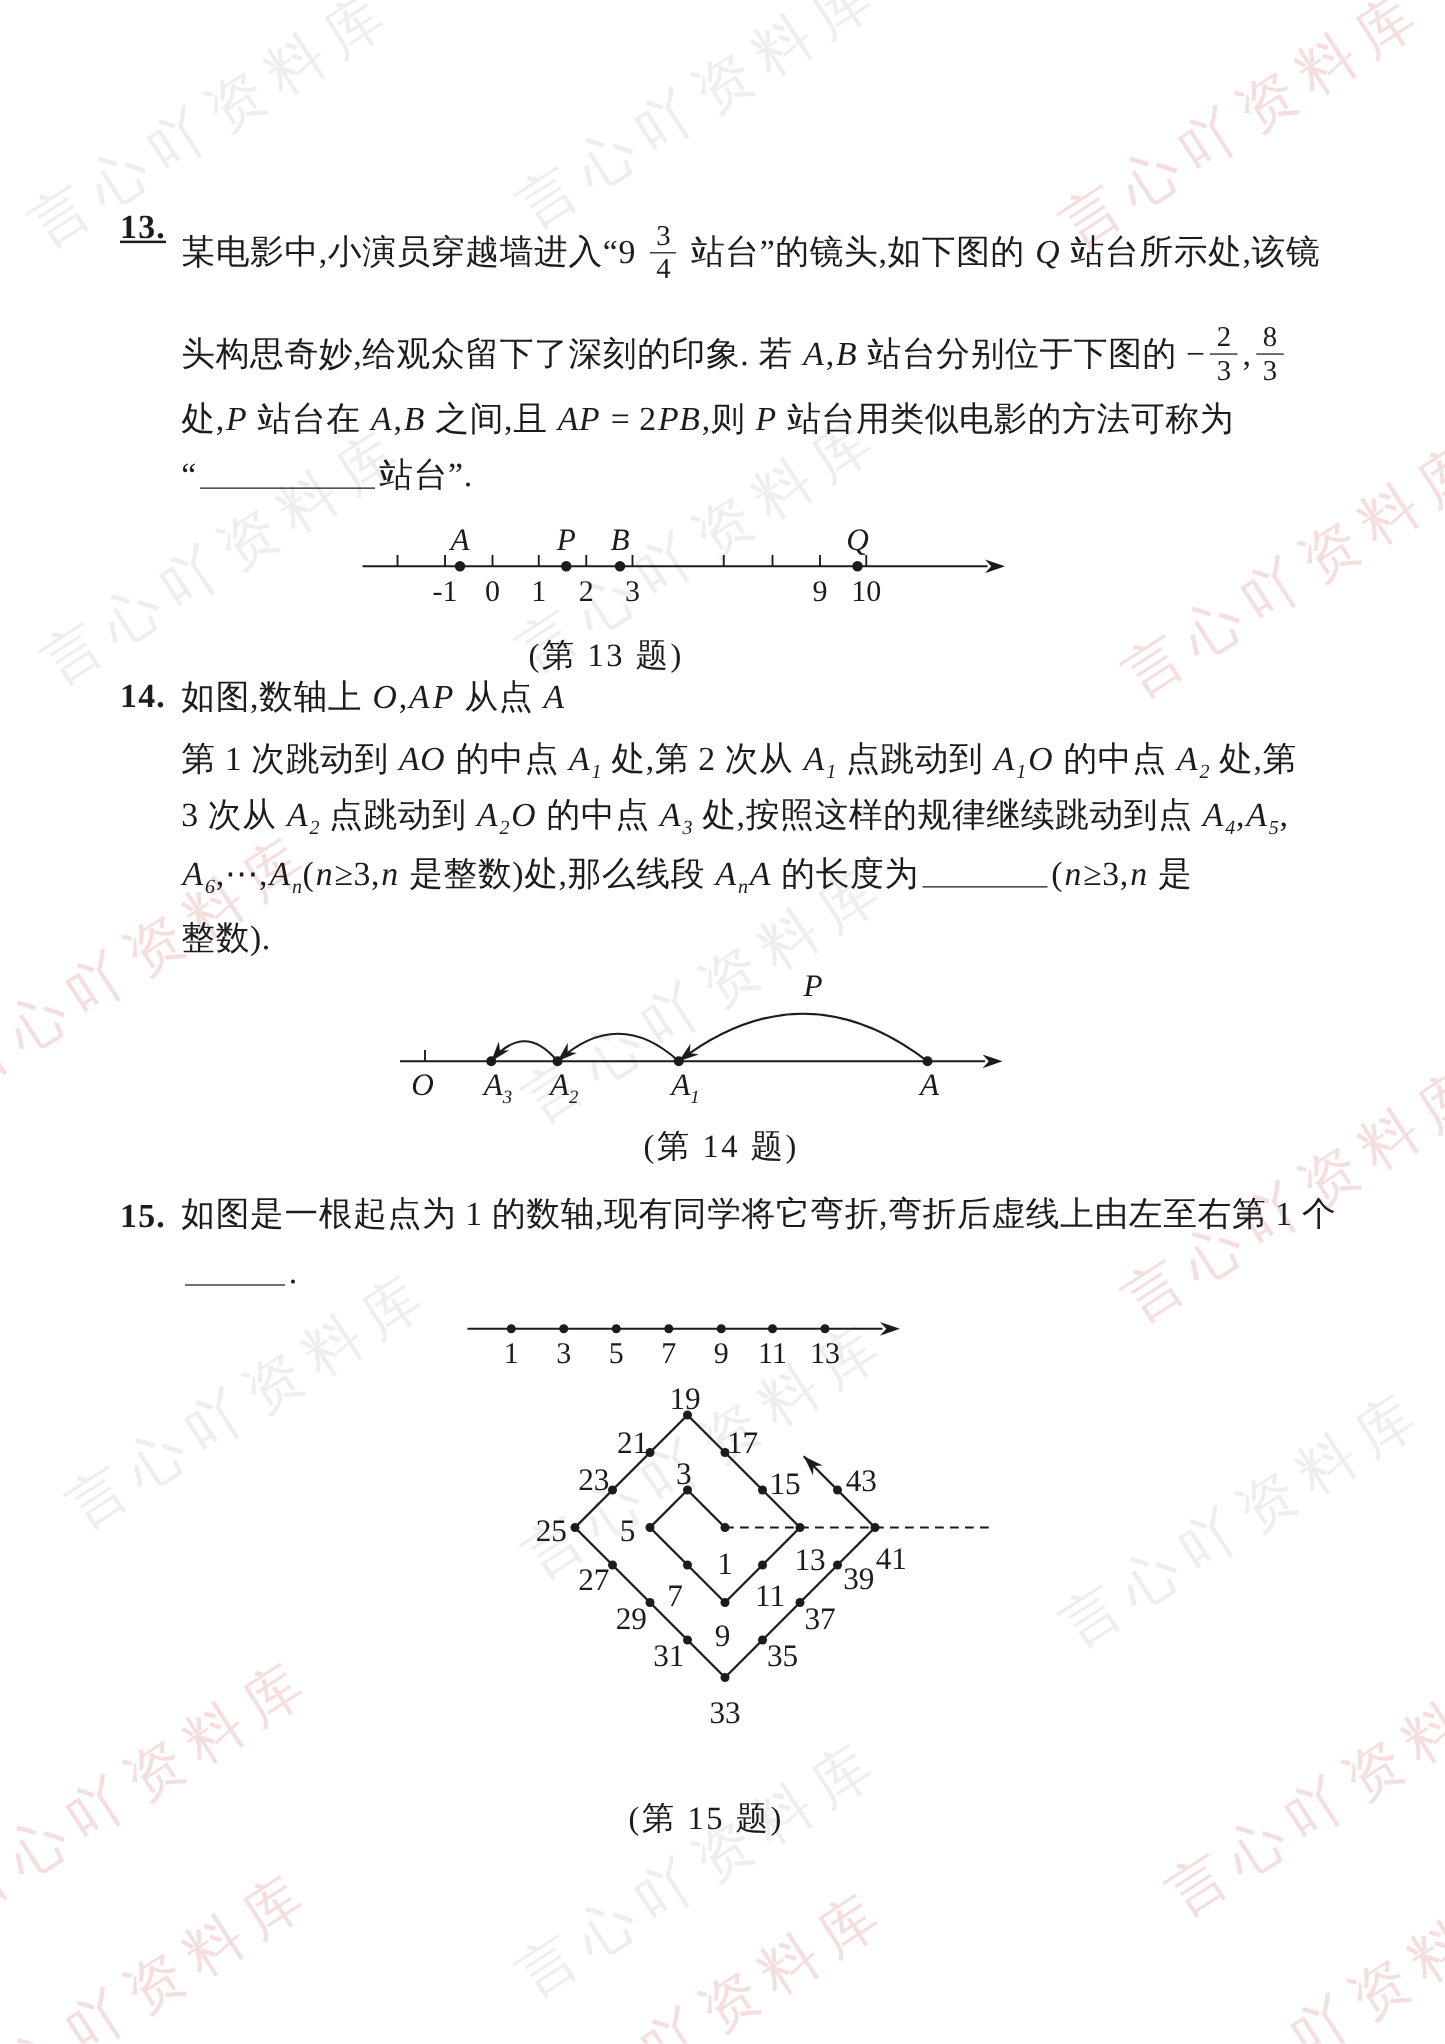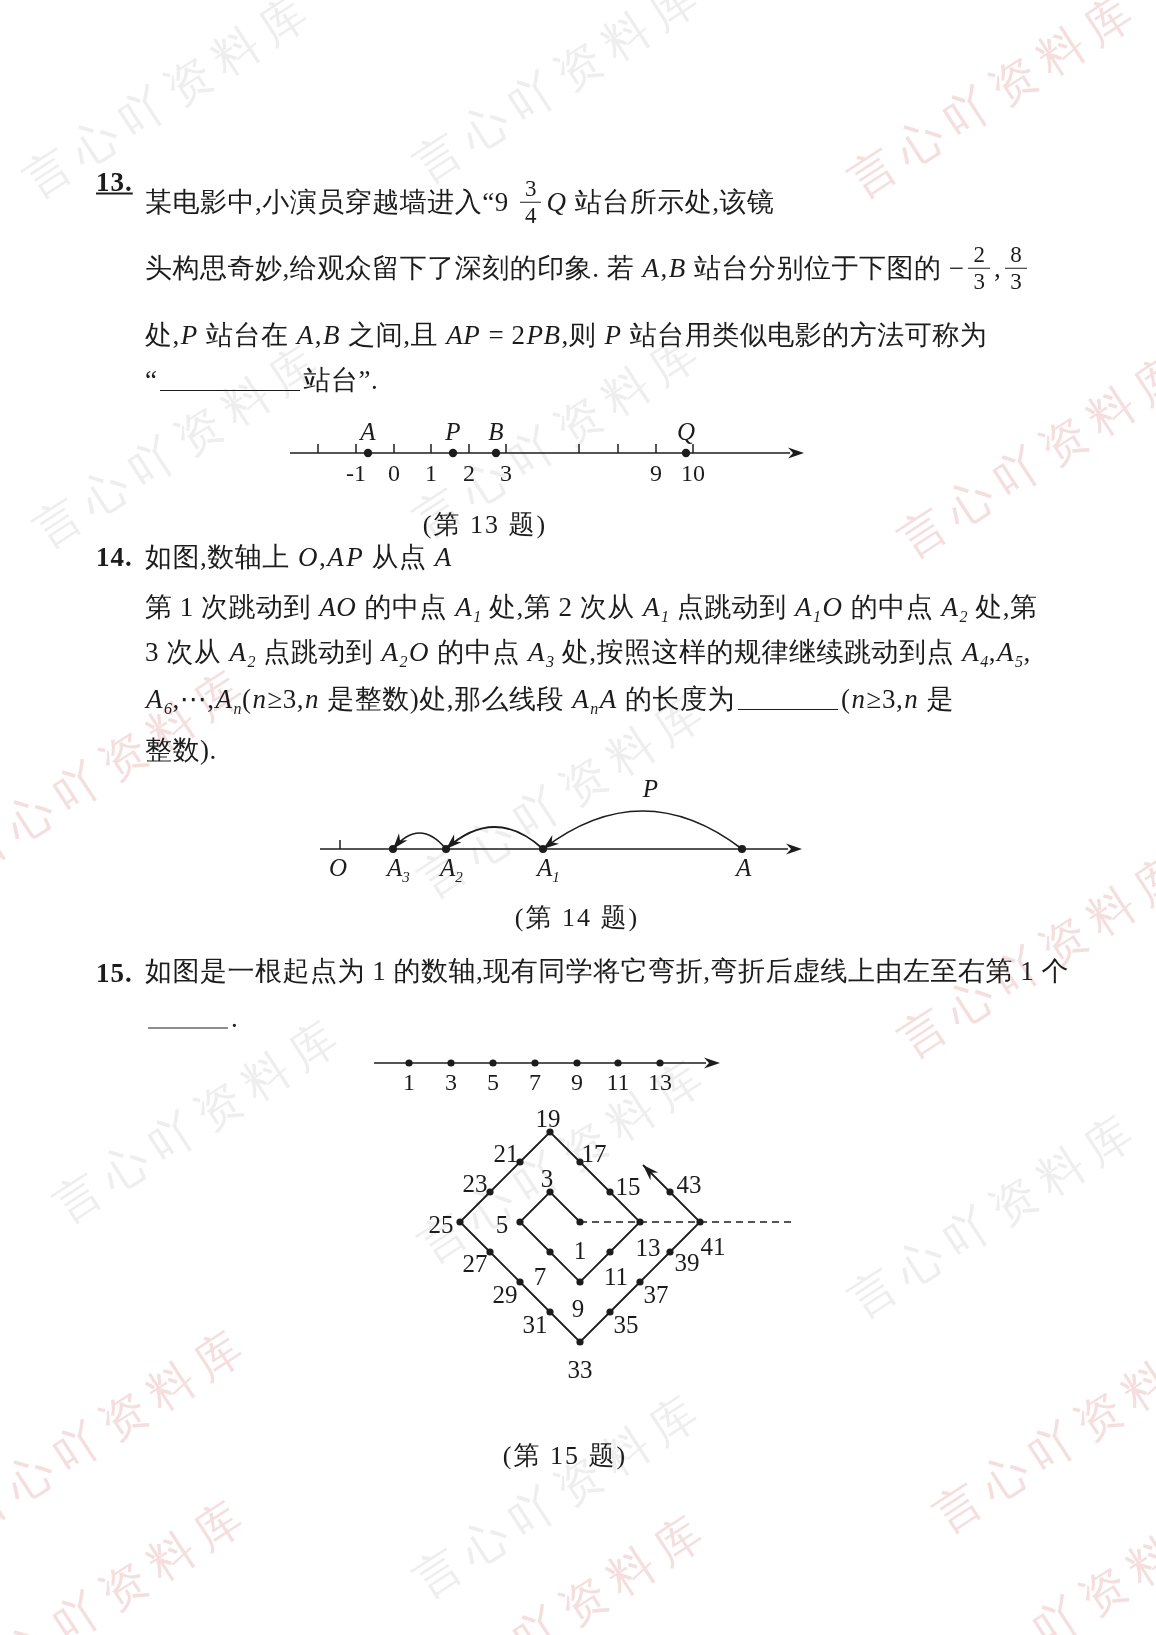--- a/index.html
+++ b/index.html
@@ -53,22 +53,22 @@
       <span class="wm pink" style="left: 1085px; top: 1605px;">言心吖资料库</span>
     </div>
 
   <div class="content">
 
     <span class="pnum" id="pn0" style="top: 182px; text-decoration: underline;">13.</span>
     <span class="pnum" id="pn1" style="top: 557px;">14.</span>
     <span class="pnum" id="pn2" style="top: 973px;">15.</span>
 
     <div id="lines-host">
-        <div class="tline" style="top: 202px;"><span>某电影中,小演员穿越墙进入“9 </span><span class="frac"><span class="fn">3</span><span class="fd">4</span></span><span class="var">Q</span><span> 站台所示处,该镜</span></div>
-        <div class="tline" style="top: 268px;"><span>头构思奇妙,给观众留下了深刻的印象. 若 </span><span class="var">A</span><span>,</span><span class="var">B</span><span> 站台分别位于下图的 −</span><span class="frac"><span class="fn">2</span><span class="fd">3</span></span><span>,</span><span class="frac"><span class="fn">8</span><span class="fd">3</span></span></div>
+        <div class="tline" style="top: 202px;"><span>某电影中,小演员穿越墙进入“9 </span><span class="frac"><span class="fn">3</span><span class="fd">4</span></span><span> 站台”的镜头,如下图的 </span><span class="var">Q</span><span> 站台所示处,该镜</span></div>
+        <div class="tline" style="top: 283px;"><span>头构思奇妙,给观众留下了深刻的印象. 若 </span><span class="var">A</span><span>,</span><span class="var">B</span><span> 站台分别位于下图的 −</span><span class="frac"><span class="fn">2</span><span class="fd">3</span></span><span>,</span><span class="frac"><span class="fn">8</span><span class="fd">3</span></span></div>
         <div class="tline" style="top: 335px;"><span>处,</span><span class="var">P</span><span> 站台在 </span><span class="var">A</span><span>,</span><span class="var">B</span><span> 之间,且 </span><span class="var">AP</span><span> = 2</span><span class="var">PB</span><span>,则 </span><span class="var">P</span><span> 站台用类似电影的方法可称为</span></div>
         <div class="tline" style="top: 380px;"><span>“</span><span class="blank" style="width: 140px;"></span><span>站台”.</span></div>
         <div class="tline" style="top: 557px; justify-content: flex-end;"><span>如图,数轴上 </span><span class="var">O</span><span>,</span><span class="var">A</span><span class="var">P</span><span> 从点 </span><span class="var">A</span></div>
         <div class="tline" style="top: 607px;"><span>第 1 次跳动到 </span><span class="var">AO</span><span> 的中点 </span><span><span class="var">A</span><sub class="sv">1</sub></span><span> 处,第 2 次从 </span><span><span class="var">A</span><sub class="sv">1</sub></span><span> 点跳动到 </span><span><span class="var">A</span><sub class="sv">1</sub></span><span class="var">O</span><span> 的中点 </span><span><span class="var">A</span><sub class="sv">2</sub></span><span> 处,第</span></div>
         <div class="tline" style="top: 652px;"><span>3 次从 </span><span><span class="var">A</span><sub class="sv">2</sub></span><span> 点跳动到 </span><span><span class="var">A</span><sub class="sv">2</sub></span><span class="var">O</span><span> 的中点 </span><span><span class="var">A</span><sub class="sv">3</sub></span><span> 处,按照这样的规律继续跳动到点 </span><span><span class="var">A</span><sub class="sv">4</sub></span><span>,</span><span><span class="var">A</span><sub class="sv">5</sub></span><span>,</span></div>
         <div class="tline" style="top: 699px;"><span><span class="var">A</span><sub class="sv">6</sub></span><span>,⋯,</span><span><span class="var">A</span><sub class="sv">n</sub></span><span>(</span><span class="var">n</span><span>≥3,</span><span class="var">n</span><span> 是整数)处,那么线段 </span><span><span class="var">A</span><sub class="sv">n</sub></span><span class="var">A</span><span> 的长度为</span><span class="blank" style="width: 100px;"></span><span>(</span><span class="var">n</span><span>≥3,</span><span class="var">n</span><span> 是</span></div>
         <div class="tline" style="top: 750px;"><span>整数).</span></div>
         <div class="tline" style="top: 971px; text-align: center;"><span>如图是一根起点为 1 的数轴,现有同学将它弯折,弯折后虚线上由左至右第 1 个</span></div>
         <div class="tline" style="top: 1018px;"><span class="blank" style="width: 80px;"></span><span>.</span></div>
       </div>

